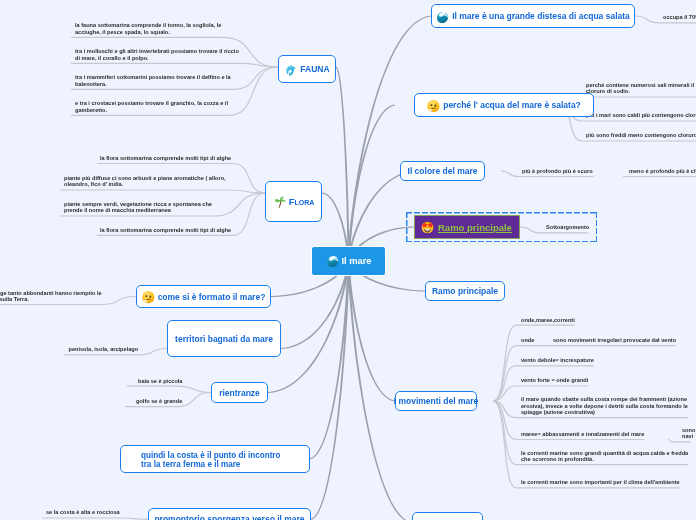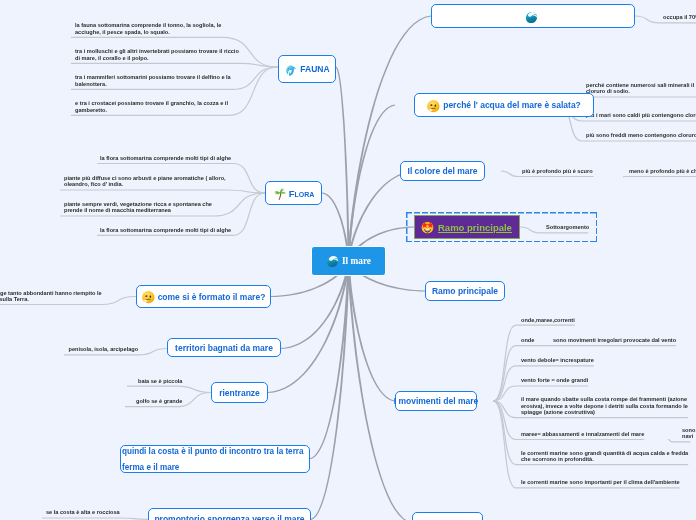--- a/index.html
+++ b/index.html
@@ -10,23 +10,23 @@
   svg#links{position:absolute;left:0;top:0;width:696px;height:520px;}
   .leaf{position:absolute;color:#2c2c2c;font-weight:bold;font-size:5.6px;
         line-height:6.4px;white-space:pre;}
   .node{position:absolute;box-sizing:border-box;background:#ffffff;
         border:1.6px solid #1a7ef0;border-radius:5px;display:flex;
         align-items:center;justify-content:center;color:#1368d8;
         font-weight:bold;font-size:8.5px;white-space:nowrap;}
   .node .emj{display:block;margin-right:3px;flex:0 0 auto;position:relative;top:1.2px;}
   .node.root{background:#1e96e8;border:1.8px solid #ffffff;color:#ffffff;
              border-radius:3px;font-size:9.3px;
-             font-family:Liberation Serif, serif;}
+             font-family:Liberation Sans, sans-serif;}
   .node.wrap{white-space:normal;justify-content:flex-start;text-align:left;
-             line-height:16px;padding:2px 1px 0;font-size:8.15px;}
+             line-height:9px;padding:2px 20px 0;font-size:8.15px;}
   .node.sc{font-variant:small-caps;font-size:9.5px;}
   .selbox{position:absolute;box-sizing:border-box;
           background-image:
             repeating-linear-gradient(90deg,#2a86f0 0 6px,transparent 6px 8px),
             repeating-linear-gradient(90deg,#2a86f0 0 6px,transparent 6px 8px),
             repeating-linear-gradient(0deg,#2a86f0 0 6px,transparent 6px 8px),
             repeating-linear-gradient(0deg,#2a86f0 0 6px,transparent 6px 8px);
           background-size:100% 1.5px,100% 1.5px,1.5px 100%,1.5px 100%;
           background-position:0 0,0 100%,0 0,100% 0;
           background-repeat:no-repeat;}
@@ -126,21 +126,21 @@
               <stop offset="45%" stop-color="#3cb9e8"></stop>
               <stop offset="100%" stop-color="#1b98d3"></stop>
             </linearGradient>
           </defs>
           <path d="M21.5 3.5C13 3.5 6 10 6 18.3c0 4.3 1.8 8 4.8 10.5.4-3.2 1.9-6.1 4.4-8.3-2.1 4.6-2.3 9 .4 12.6 4-1.5 7.4-4.5 9.5-8.2 2.5-4.3 3-8.9 2.3-12.2 1.9.3 3.6 1.3 5 2.6.3-4.6-3.5-8.6-8.3-9.4-.9-.2-1.7-.3-2.6-.4z" fill="url(#dg1)"></path>
           <path d="M17.6 16.5c-2.5.6-4.5 2.3-5.6 4.6-.9 1.9-1 3.9-.5 5.7 1.2-2.6 3.2-4.6 5.6-5.8-1.4 2.1-2 4.3-1.8 6.4 2.8-1.6 4.8-4.1 5.6-6.9.3-1.2.4-2.4.2-3.5-.9-.4-2-.6-3.5-.5z" fill="#fbfeff" opacity=".97"></path>
           <circle cx="13.2" cy="12.4" r="1.3" fill="#1a4a63"></circle>
         </svg>
         <span class="lbl">FAUNA</span>
       </div>
-      <div class="node sc" style="left:265px;top:181px;width:57px;height:24px">
+      <div class="node sc" style="left:265px;top:181px;width:57px;height:41px">
         <svg class="emj" viewBox="0 0 36 36" width="13" height="13">
           <path d="M19.8 14.2c.1 4.3-.6 8.6-2.1 12.7-.7 2-1.7 3.9-2.6 5.8 1 .4 2.1.6 3.2.5.7-2.5 1.7-5 2.6-7.5 1.4-3.8 2.4-7.7 2.4-11.7z" fill="#9a6437"></path>
           <path d="M21.3 15.2c.1 3.9-.7 7.8-2 11.5l-1.4-.4c1.3-3.6 2.1-7.4 2.2-11.2z" fill="#7d4c26"></path>
           <g fill="#63bf45">
             <path d="M19.5 13.2C15.8 8.7 9.6 7.4 4.6 10c2 .6 3.9 1.5 5.6 2.7-2.2-.3-4.4.1-6.3 1.1 3.8.3 7.3 1.7 10.2 4z"></path>
             <path d="M20.2 12.8c-.2-5.6 3.4-10.6 8.8-12.3-1.4 1.7-2.5 3.5-3.3 5.5 1.9-1.3 4.1-2.1 6.3-2.3-3.4 1.8-6.2 4.4-8.1 7.6z"></path>
             <path d="M21.1 13.1c4.5-3.5 10.9-3.7 15.6-.5-2.2-.1-4.4.2-6.4.8 2.2.7 4.2 1.9 5.8 3.5-3.4-1.6-7.2-2-10.9-1.2z"></path>
             <path d="M18.9 12.9C14.4 10.9 8.9 12 5.3 15.7c2-.5 4.1-.8 6.2-.6-1.9 1.1-3.5 2.7-4.6 4.6 3-2.9 6.8-4.6 10.8-5z"></path>
             <path d="M20 12.3c-.6-4.5 1.4-9 5.2-11.5-.7 2-1.1 4-1.2 6.1 1.2-1.7 2.7-3.1 4.5-4.1-2.8 2.4-4.8 5.6-5.7 9.1z"></path>
           </g>
@@ -159,20 +159,21 @@
           </defs>
           <path d="M2.5 20C2.5 10 9.8 2.5 19.3 2.5c8.6 0 14.2 6 14.2 13.9 0 9.8-7.8 17.1-17.3 17.1C8.4 33.5 2.5 27.3 2.5 20z" fill="url(#wg3)"></path>
           <path d="M8 10.8C11 5.6 15.6 2.6 20.4 2.6c5.8 0 10.3 3.3 12.4 8.3-2.4-1.8-5.2-2.2-8.1-1.2-3.3 1.1-5.3 3.6-8 5.2-1.9 1.1-4 1.4-5.9.6-1.8-.8-2.8-2.6-2.8-4.7z" fill="#f6feff"></path>
           <path d="M24.5 10.6c2.9-1 5.7-.3 8.2 1.8.8 2 1 4 .8 6-1.3-2.5-3.4-4.2-6-4.9-2.1-.5-4.1-.2-6 .8 .9-1.4 1.8-2.7 3-3.7z" fill="#e6faff" opacity=".95"></path>
           <g fill="#0a6a8c" opacity=".5">
             <path d="M9.8 20.5c1.3-1.4 3-2 4.7-1.7-1.4 1-2.5 2.2-3.2 3.7-.9 1.7-1.1 3.5-.9 5.3-1.5-2.2-1.8-5-.6-7.3z"></path>
             <path d="M17.2 20c1.5-.6 3.1-.5 4.4.3-1.6.6-2.9 1.6-3.7 3-1 1.6-1.3 3.3-1.1 5-1.3-2.6-1.1-5.7.4-8.3z"></path>
             <path d="M24.6 22c1.4-1 3.1-1.2 4.6-.5-1.5.7-2.7 1.9-3.4 3.3-.7 1.5-1 3.1-.6 4.6-1.4-2.1-1.5-4.9-.6-7.4z"></path>
           </g>
         </svg>
+        <span class="lbl">Il mare è una grande distesa di acqua salata</span>
       </div>
       <div class="node" style="left:414px;top:93px;width:180px;height:24px">
         <svg class="emj" viewBox="0 0 36 36" width="13" height="13">
           <defs>
             <radialGradient id="tf4" cx="40%" cy="30%" r="75%">
               <stop offset="0" stop-color="#ffe176"></stop>
               <stop offset="62%" stop-color="#ffc222"></stop>
               <stop offset="100%" stop-color="#efa000"></stop>
             </radialGradient>
           </defs>
@@ -207,21 +208,21 @@
           <circle cx="17.5" cy="17" r="17" fill="url(#tf5)"></circle>
           <ellipse cx="12.2" cy="14" rx="3.3" ry="2.4" fill="#5a4210" transform="rotate(-12 12.2 14)"></ellipse>
           <ellipse cx="23.2" cy="15.6" rx="2.2" ry="3" fill="#3b2b07"></ellipse>
           <path d="M12.4 24.4c3-1.6 6.6-2 9.8-1.2" fill="none" stroke="#50390c" stroke-width="2.3" stroke-linecap="round"></path>
           <path d="M7.4 25.6c2-.8 4.4-1 6-.2 1.7.8 1.9 2.5 1.1 3.9-1 2-3.4 3.2-6 3.2-2.4 0-4.3-1-5-2.4-.7-1.8.8-3.5 3.9-4.5z" fill="#fff3d8"></path>
           <path d="M8.6 27c1.6-.4 3.2-.4 4.4 0" fill="none" stroke="#e9ceA0" stroke-width="1" stroke-linecap="round"></path>
           <path d="M6.8 29.2c2-.4 3.9-.4 5.3.2" fill="none" stroke="#e9cea0" stroke-width="1" stroke-linecap="round"></path>
         </svg>
         <span class="lbl">come si è formato il mare?</span>
       </div>
-      <div class="node" style="left:167px;top:338px;width:114px;height:19px">
+      <div class="node" style="left:167px;top:320px;width:114px;height:37px">
         <span class="lbl">territori bagnati da mare</span>
       </div>
       <div class="node" style="left:211px;top:382px;width:57px;height:21px">
         <span class="lbl">rientranze</span>
       </div>
       <div class="node wrap" style="left:120px;top:444.5px;width:190px;height:28.5px">
         <span class="lbl">quindi la costa è il punto di incontro tra la terra ferma e il mare</span>
       </div>
       <div class="node" style="left:148px;top:508.4px;width:163px;height:22px">
         <span class="lbl">promontorio sporgenza verso il mare</span>

